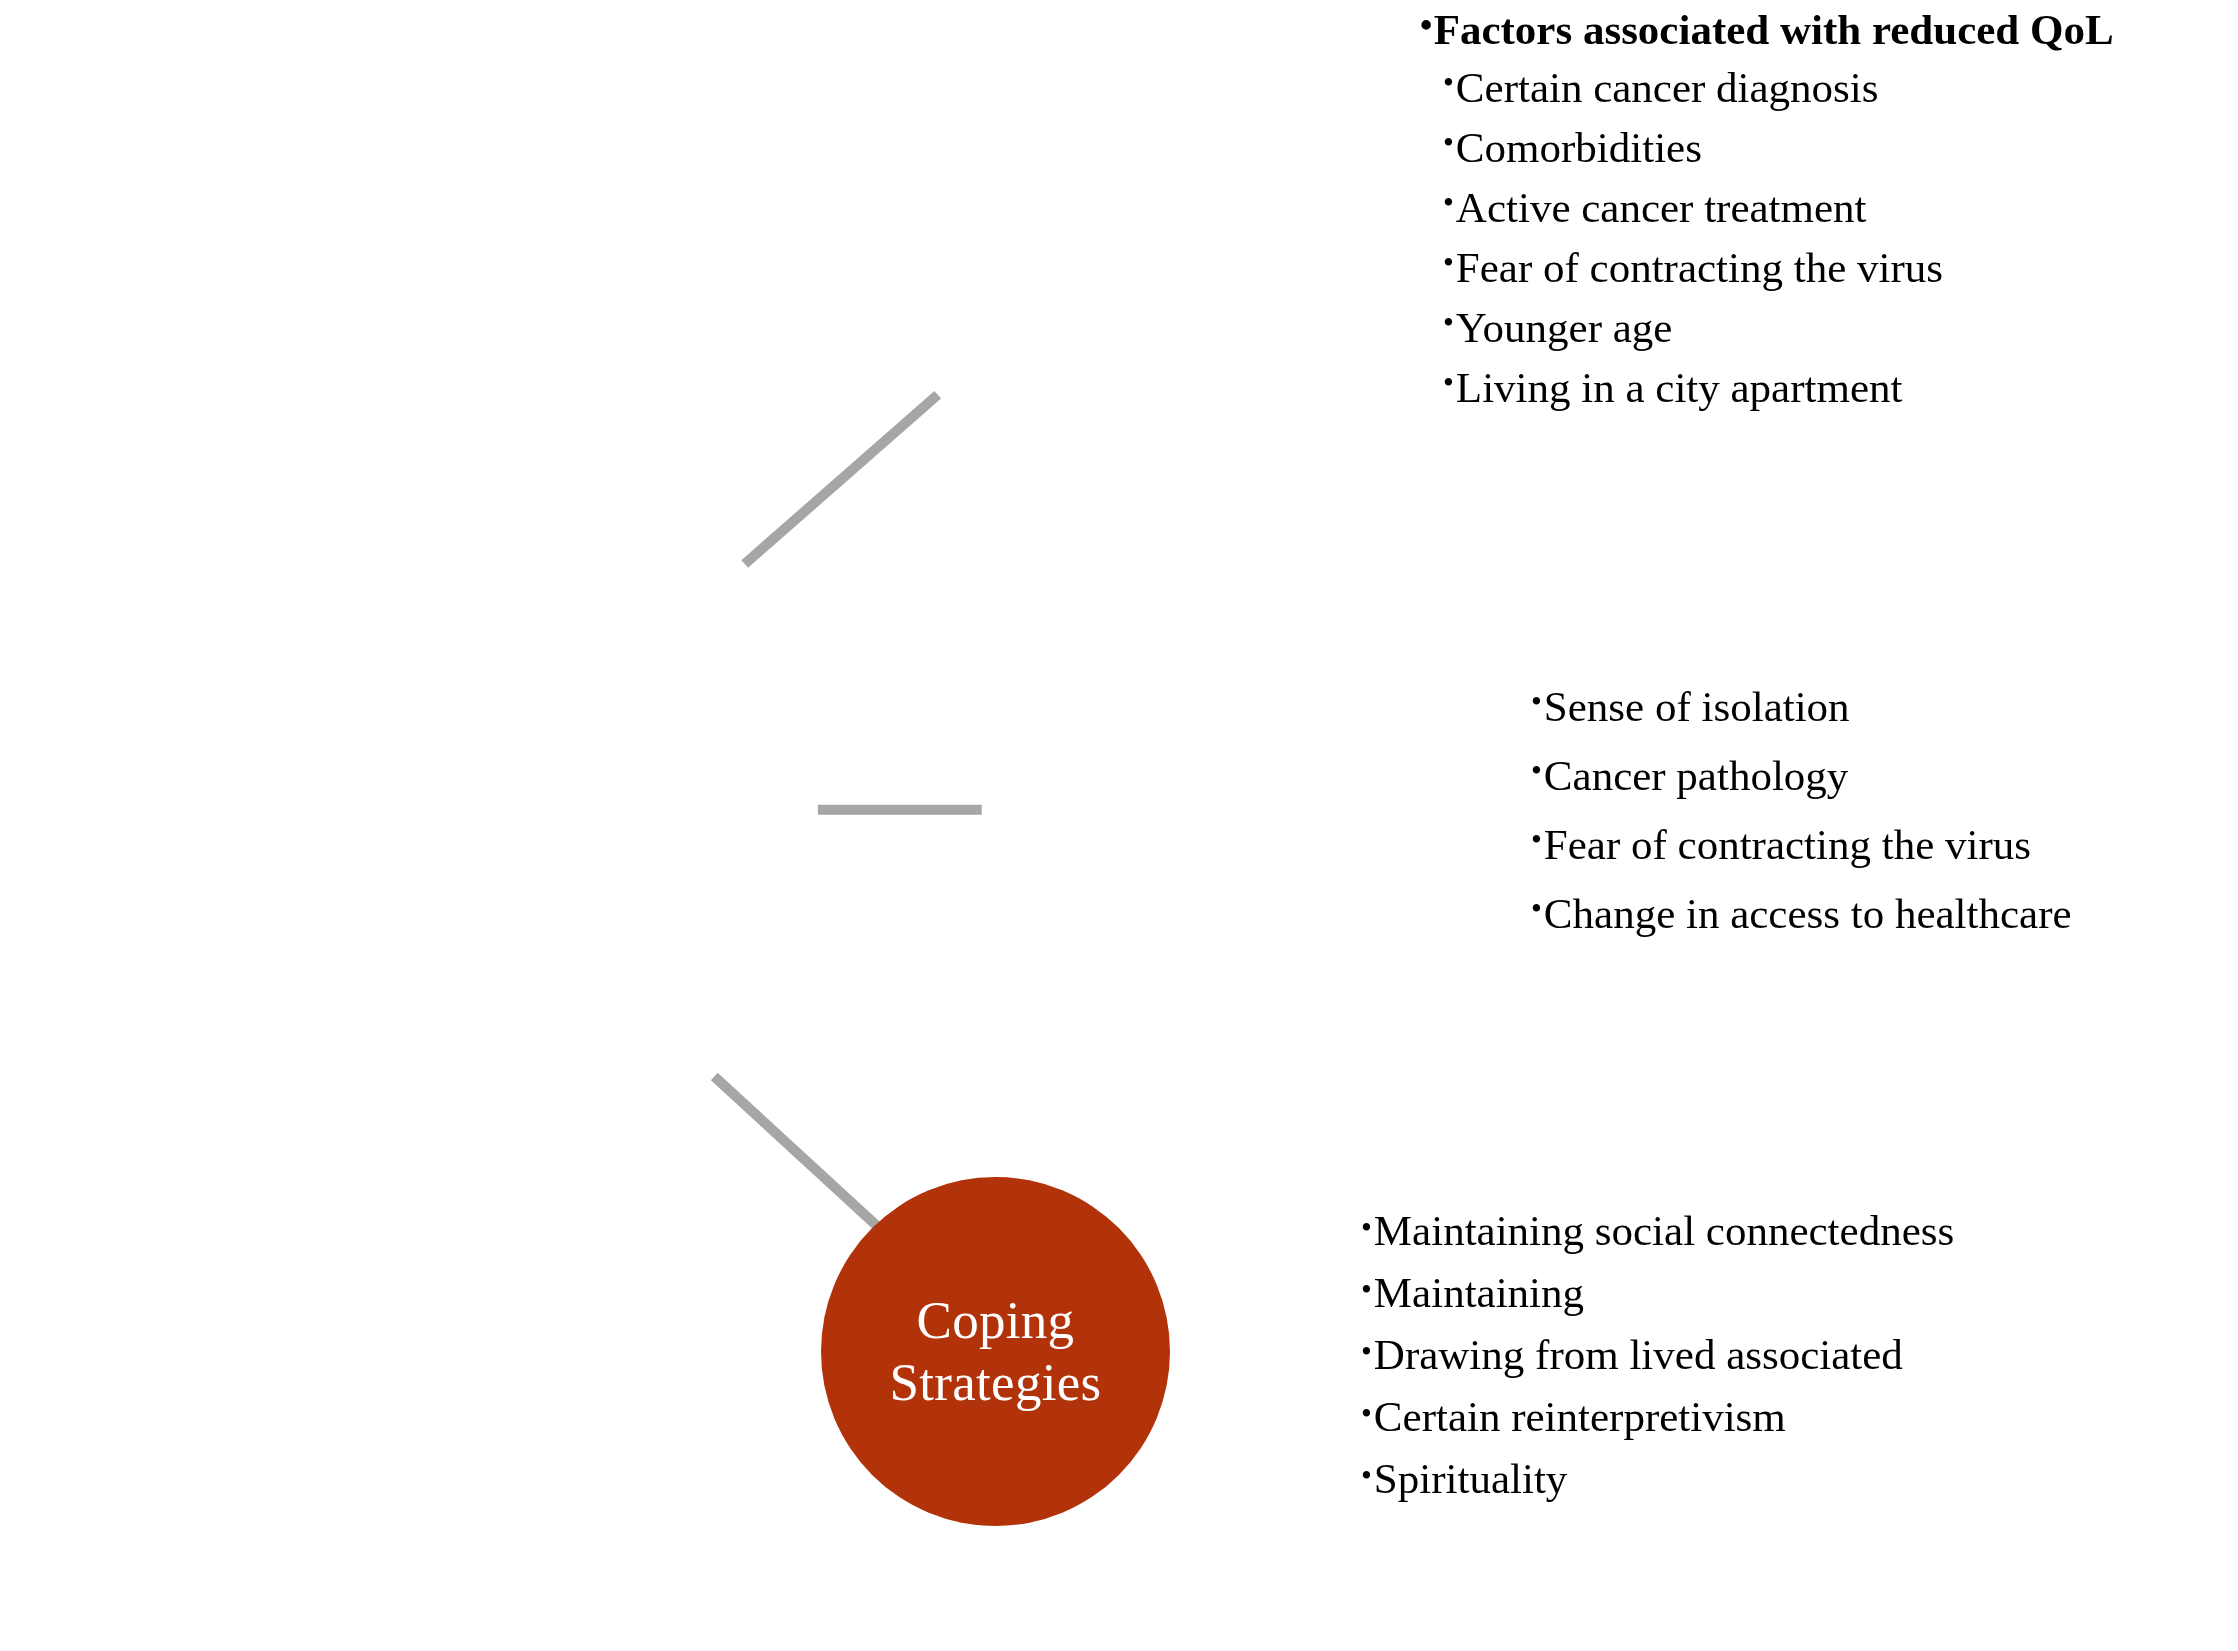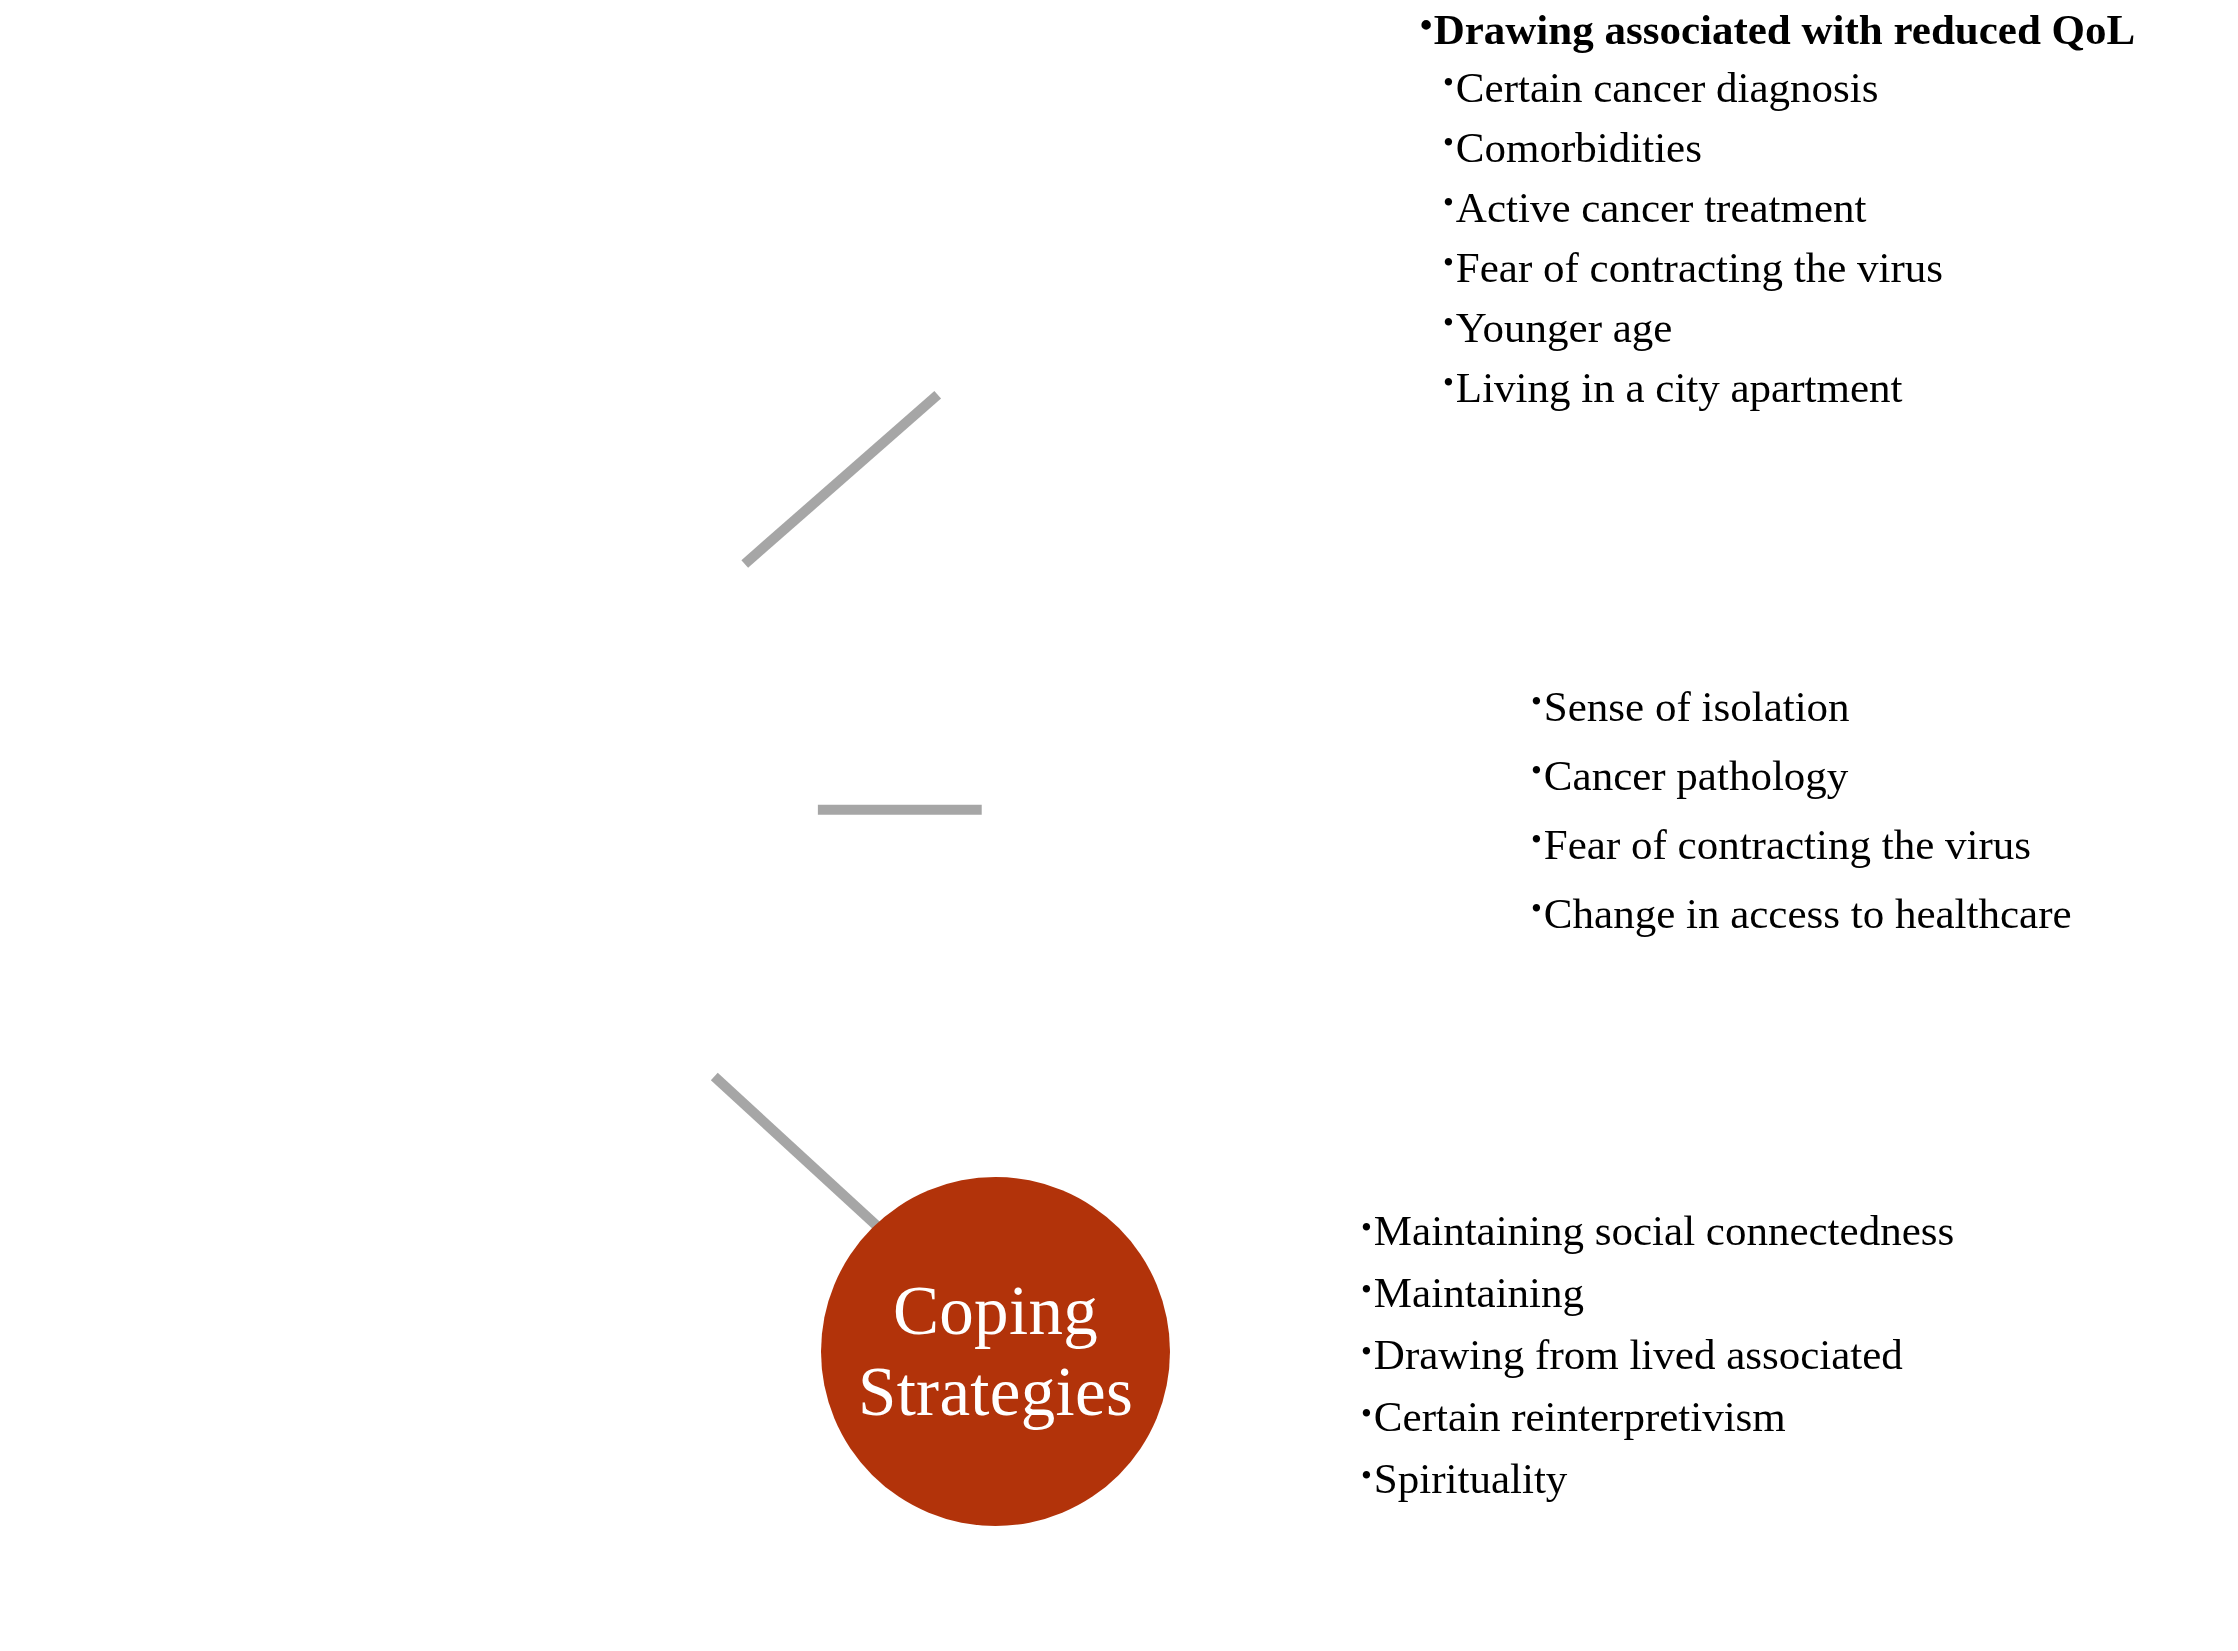--- a/index.html
+++ b/index.html
@@ -72,21 +72,21 @@
     height: 474px;
   }
   #node-concerns .node-label { font-size: 53px; }
 
   #node-coping {
     left: 821px;
     top: 1177px;
     width: 349px;
     height: 349px;
   }
-  #node-coping .node-label { font-size: 69px; }
+  #node-coping .node-label { font-size: 53px; }
 
   
   .bullet-list {
     position: absolute;
     margin: 0;
     padding: 0;
     list-style: none;
     color: #000000;
   }
   .bullet-item {
@@ -157,21 +157,21 @@
 
 
 
   <div class="node" id="node-coping" style="background:#B2330A;">
     <span class="node-label">Coping Strategies</span>
   </div>
 
   <ul class="bullet-list" id="list-qol">
       <li class="bullet-item lvl1">
         <span class="bullet-dot">•</span>
-        <span class="bullet-text" style="font-weight: bold;">Drawing associated with reduced QoL</span>
+        <span class="bullet-text" style="font-weight: bold;">Factors associated with reduced QoL</span>
       </li>
       <li class="bullet-item lvl2">
         <span class="bullet-dot">•</span>
         <span class="bullet-text">Certain cancer diagnosis</span>
       </li>
       <li class="bullet-item lvl2">
         <span class="bullet-dot">•</span>
         <span class="bullet-text">Comorbidities</span>
       </li>
       <li class="bullet-item lvl2">

